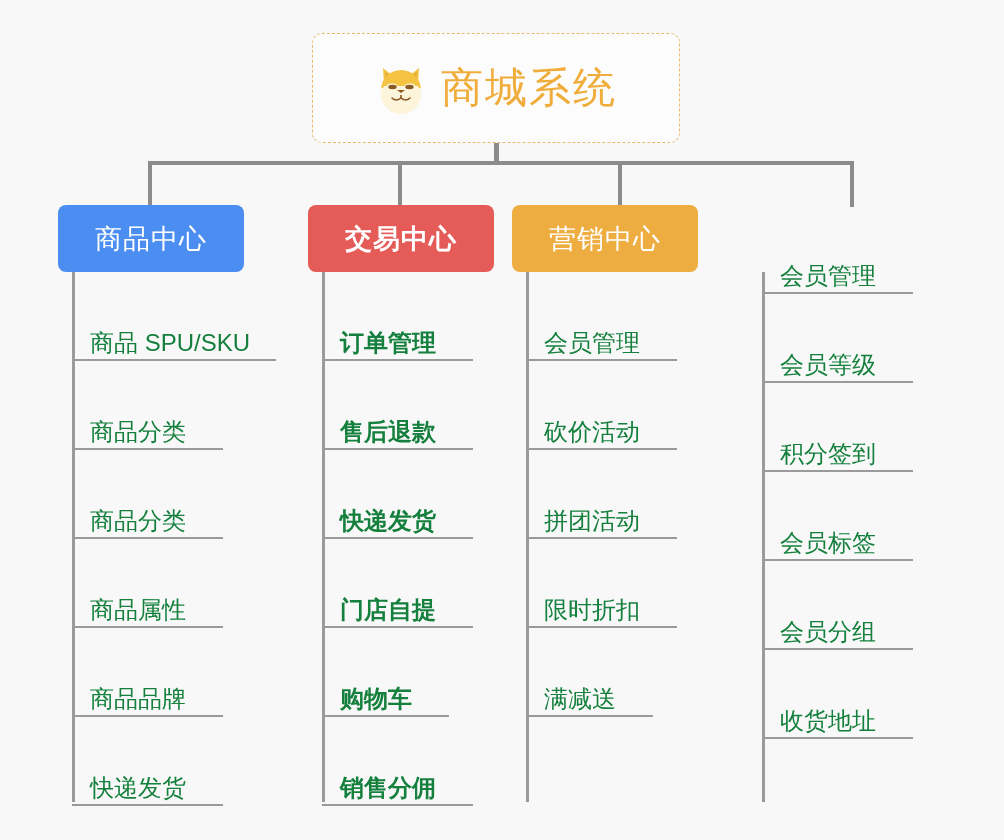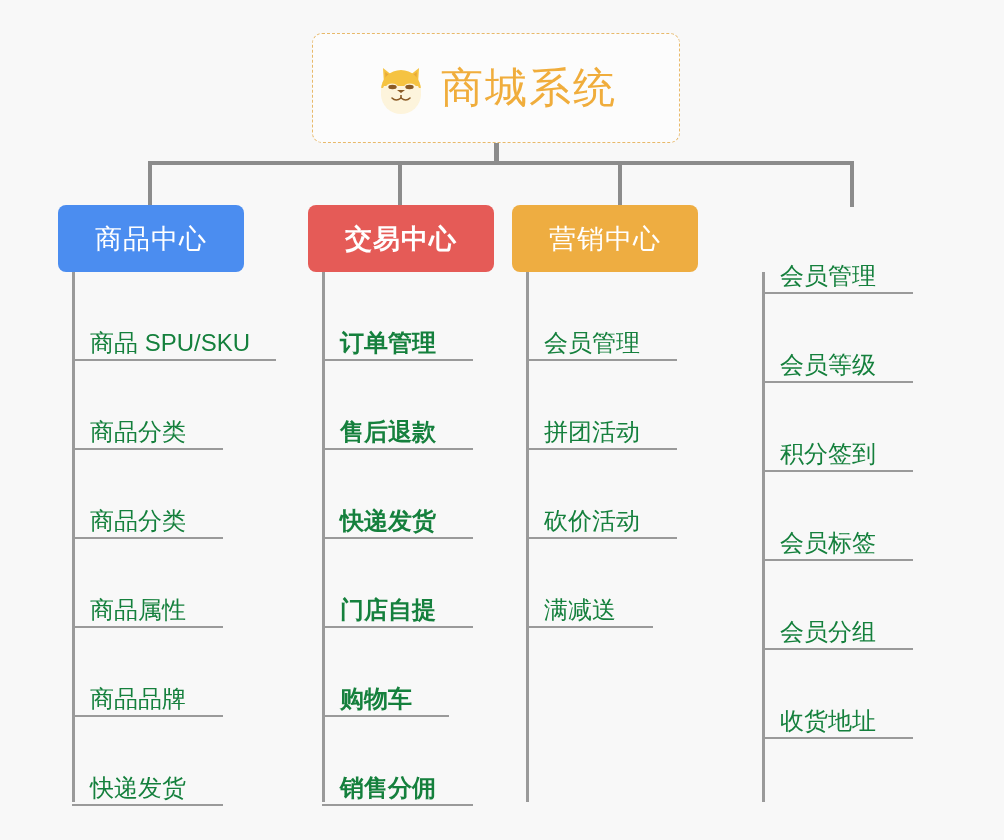--- a/index.html
+++ b/index.html
@@ -229,25 +229,29 @@
     <div class="cat-box" style="background: rgb(238, 173, 65);">
       <span>营销中心</span>
     </div>
     <div class="trunk" style="height:530px;"></div>
     <div class="leaves">
       <div class="leaf">
         <span class="leaf-label">会员管理</span>
         <span class="leaf-underline" style="width:151px;"></span>
       </div>
       <div class="leaf">
+        <span class="leaf-label">砍价活动</span>
+        <span class="leaf-underline" style="width:151px;"></span>
+      </div>
+      <div class="leaf">
         <span class="leaf-label">拼团活动</span>
         <span class="leaf-underline" style="width:151px;"></span>
       </div>
       <div class="leaf">
-        <span class="leaf-label">砍价活动</span>
+        <span class="leaf-label">限时折扣</span>
         <span class="leaf-underline" style="width:151px;"></span>
       </div>
       <div class="leaf">
         <span class="leaf-label">满减送</span>
         <span class="leaf-underline" style="width:127px;"></span>
       </div>
     </div>
   </div>
 
   <div class="column" style="left:748px;">

